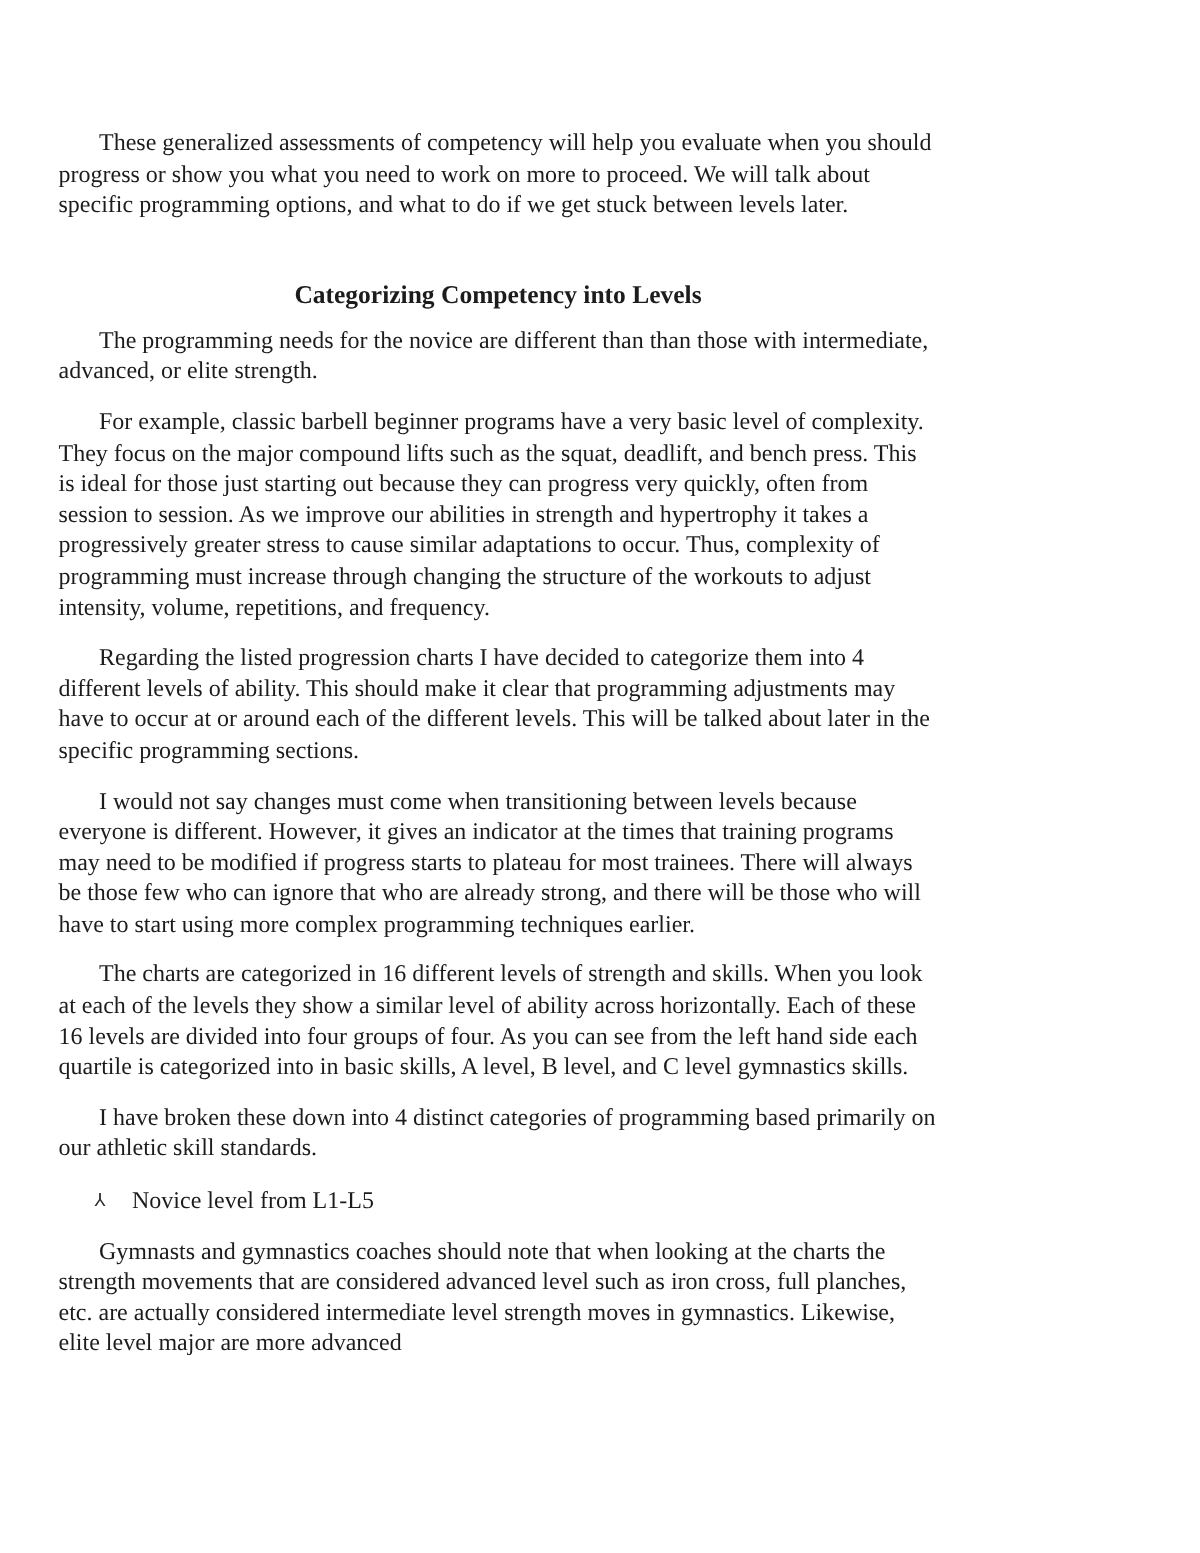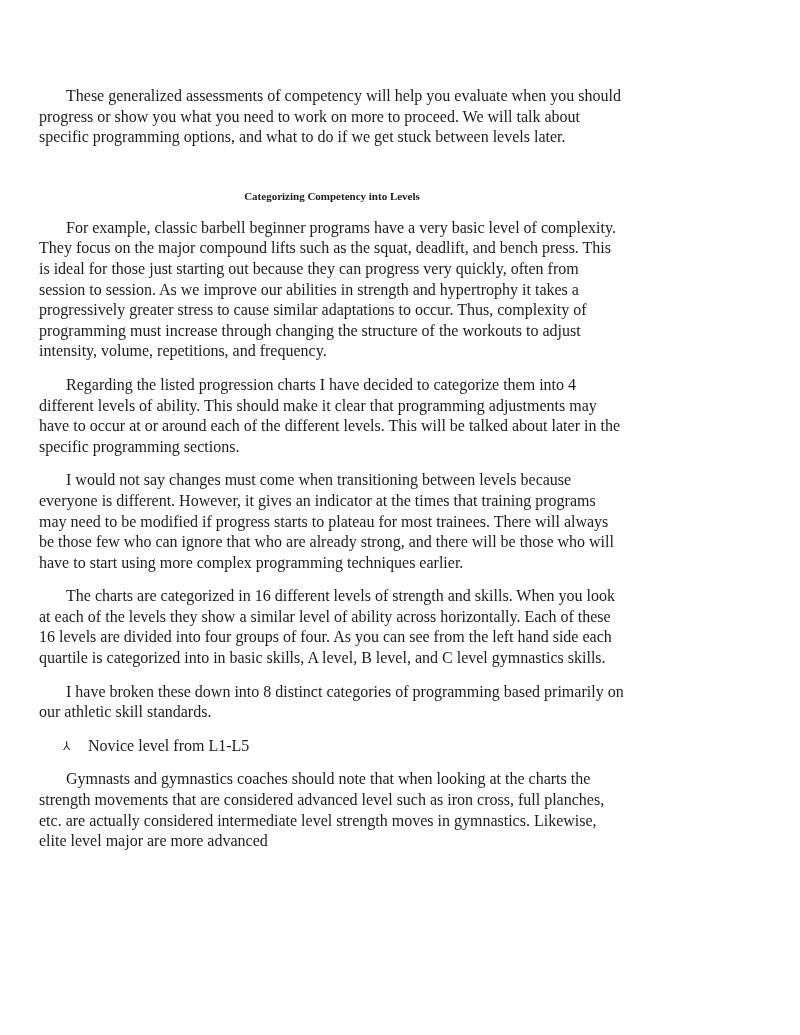--- a/index.html
+++ b/index.html
@@ -22,21 +22,21 @@
     background: #ffffff;
   }
   .para {
     font-size: 16px;
     line-height: 20.6px;
     margin: 0 0 13px 0;
     text-indent: 27px;
     text-align: left;
   }
   .heading {
-    font-size: 11px;
+    font-size: 17px;
     line-height: 21px;
     font-weight: bold;
     text-align: center;
     text-indent: 0;
     margin: 38px 0 11px 0;
   }
   ul.level-list {
     list-style: none;
     margin: 0 0 6px 24px;
     padding: 0;
@@ -57,30 +57,31 @@
 </style>
 </head>
 <body>
 
 <div class="page">
 
   <p class="para">These generalized assessments of competency will help you evaluate when you should progress or show you what you need to work on more to proceed. We will talk about specific programming options, and what to do if we get stuck between levels later.</p>
 
   <h1 class="heading">Categorizing Competency into Levels</h1>
 
+  <p class="para">The programming needs for the novice are different than than those with intermediate, advanced, or elite strength.</p>
 
   <p class="para">For example, classic barbell beginner programs have a very basic level of complexity. They focus on the major compound lifts such as the squat, deadlift, and bench press. This is ideal for those just starting out because they can progress very quickly, often from session to session. As we improve our abilities in strength and hypertrophy it takes a progressively greater stress to cause similar adaptations to occur. Thus, complexity of programming must increase through changing the structure of the workouts to adjust intensity, volume, repetitions, and frequency.</p>
 
   <p class="para">Regarding the listed progression charts I have decided to categorize them into 4 different levels of ability. This should make it clear that programming adjustments may have to occur at or around each of the different levels. This will be talked about later in the specific programming sections.</p>
 
   <p class="para">I would not say changes must come when transitioning between levels because everyone is different. However, it gives an indicator at the times that training programs may need to be modified if progress starts to plateau for most trainees. There will always be those few who can ignore that who are already strong, and there will be those who will have to start using more complex programming techniques earlier.</p>
 
   <p class="para">The charts are categorized in 16 different levels of strength and skills. When you look at each of the levels they show a similar level of ability across horizontally. Each of these 16 levels are divided into  four groups of four. As you can see from the left hand side each quartile is categorized into in basic skills, A level, B level, and C level gymnastics skills.</p>
 
-  <p class="para">I have broken these down into 8 distinct categories of programming based primarily on our athletic skill standards.</p>
+  <p class="para">I have broken these down into 4 distinct categories of programming based primarily on our athletic skill standards.</p>
 
   <ul class="level-list">
     <li><span class="bullet-glyph">⅄</span><span>Novice level from L1-L5</span></li>
   </ul>
 
   <p class="para">Gymnasts and gymnastics coaches should note that when looking at the charts the strength movements that are considered advanced level such as iron cross, full planches, etc. are actually considered intermediate level strength moves in gymnastics. Likewise, elite level major are more advanced</p>
 
 </div>
 
 </body></html>

